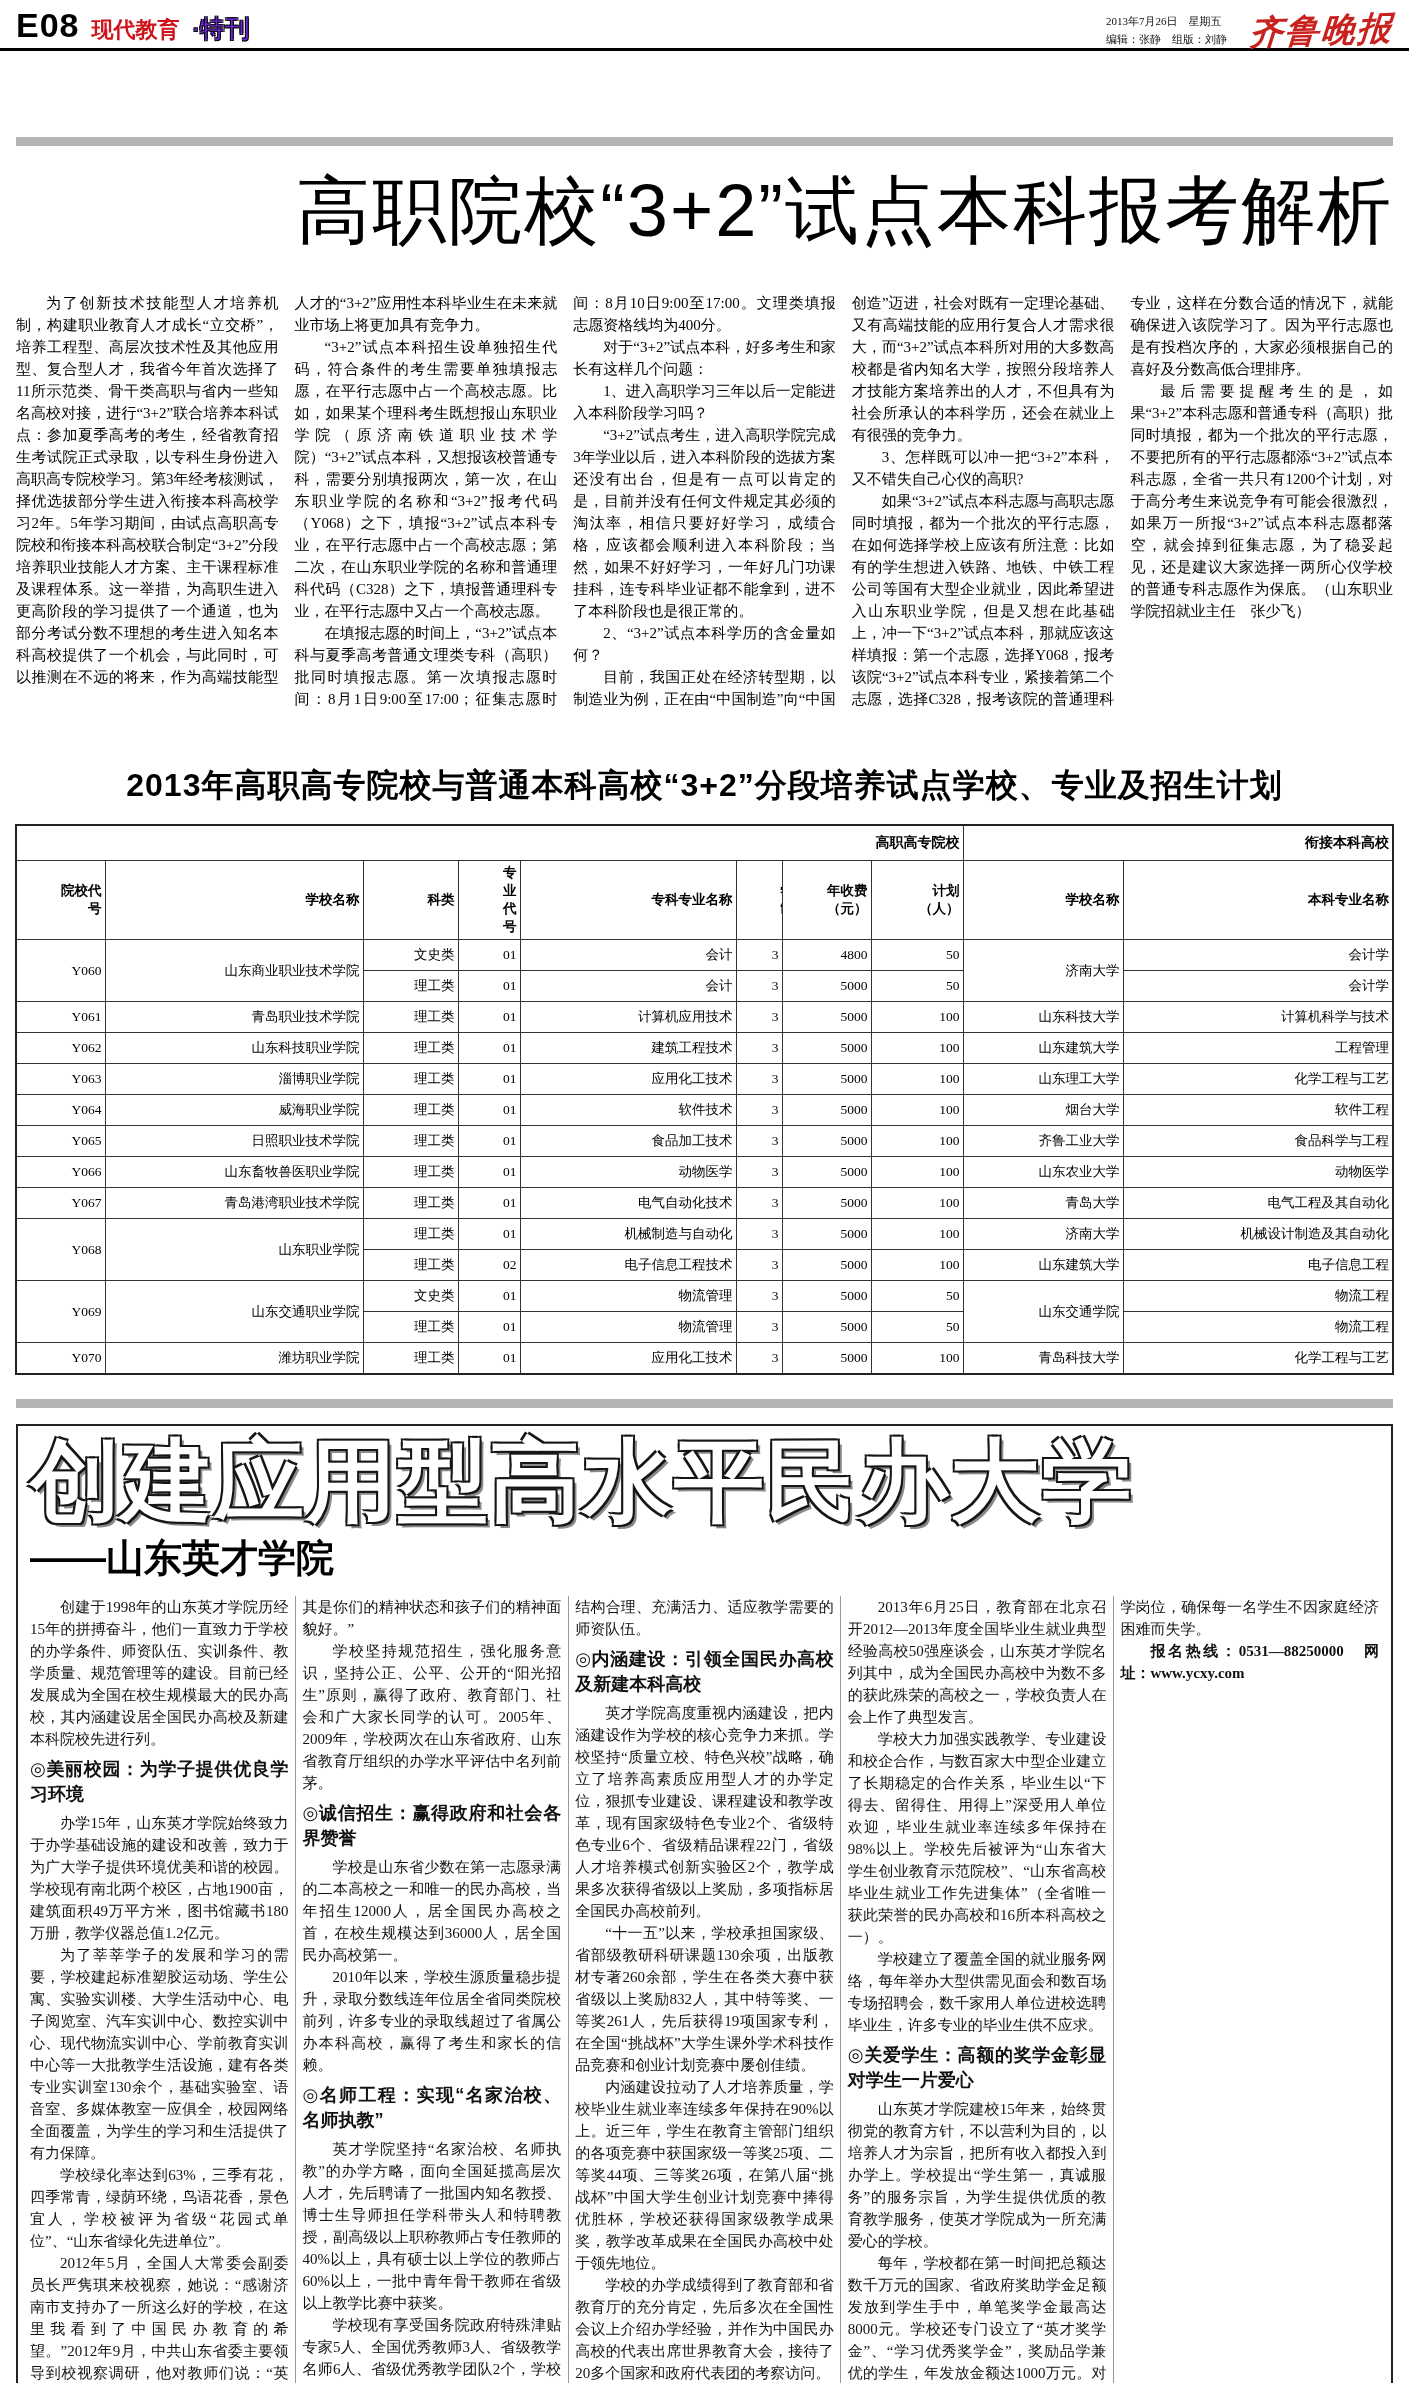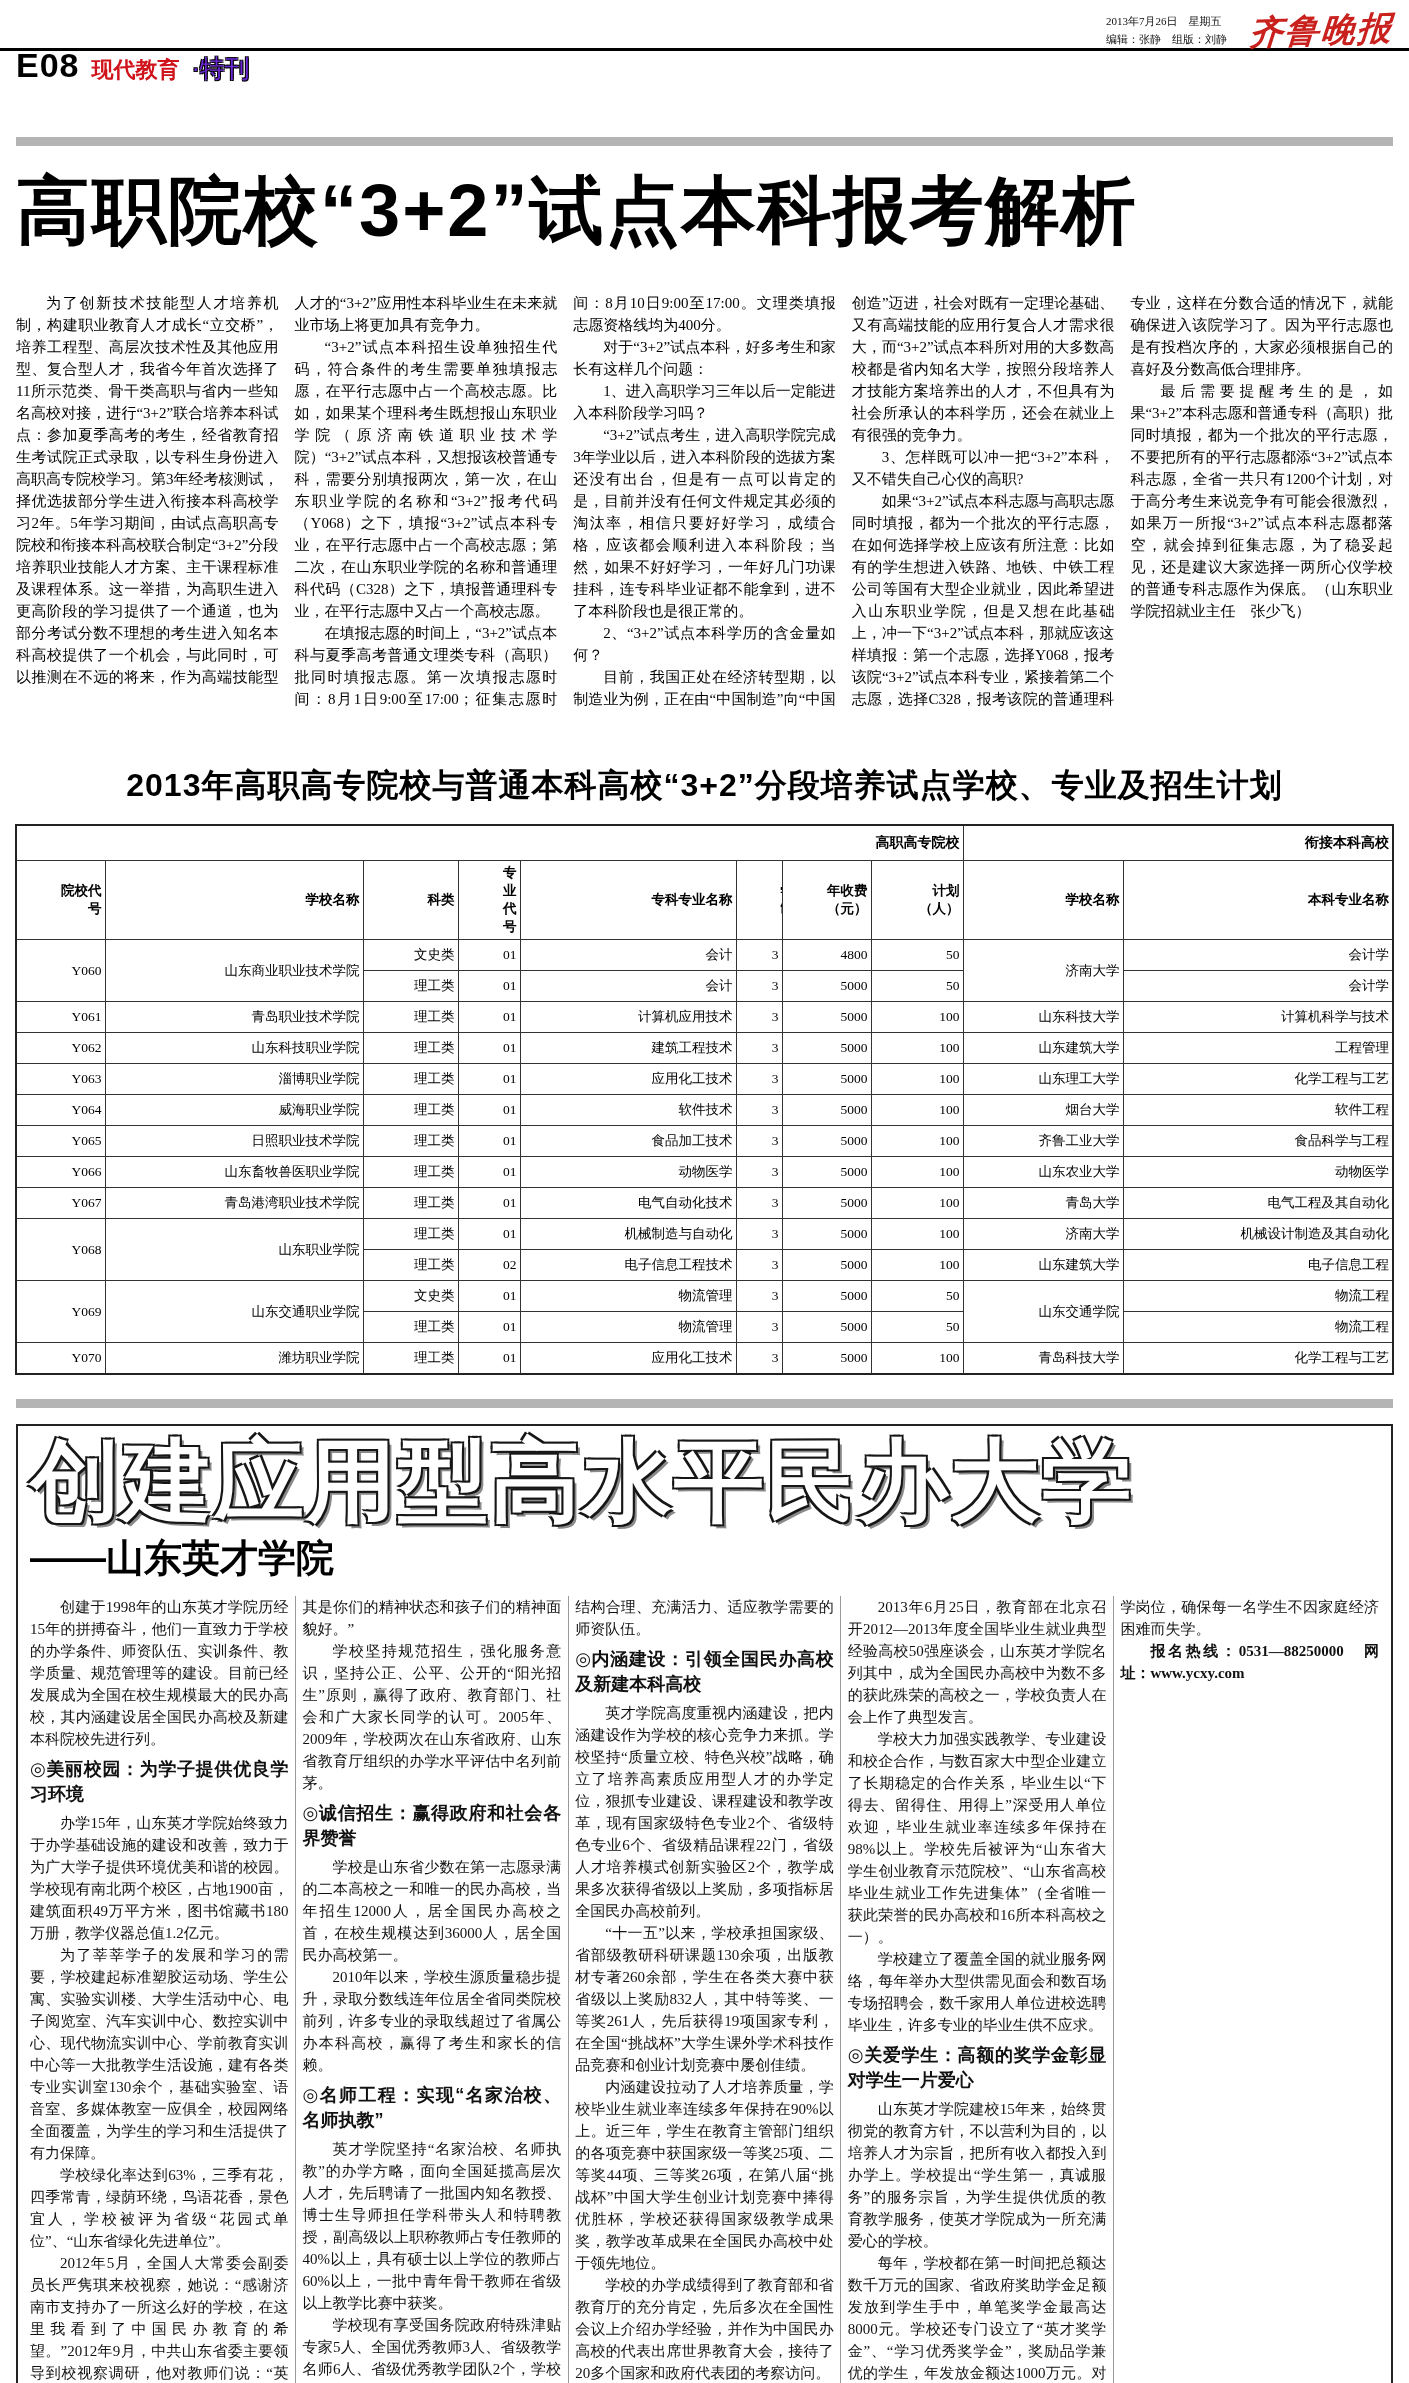--- a/index.html
+++ b/index.html
@@ -1,34 +1,34 @@
 <!DOCTYPE html>
 <html><head>
 <meta charset="utf-8">
 <style>
   html,body{margin:0;padding:0;background:#fff;color:#000;}
   body{width:1409px;font-family:"Liberation Serif","DejaVu Serif",serif;}
   
   .page-header{display:flex;justify-content:space-between;align-items:flex-start;
     padding:6px 16px 2px;border-bottom:3px solid #000;height:40px;}
-  .ph-left{display:flex;align-items:baseline;gap:12px;margin-top:40px;}
+  .ph-left{display:flex;align-items:baseline;gap:12px;}
   .page-code{font-family:"Liberation Sans","DejaVu Sans",sans-serif;font-size:34px;font-weight:900;letter-spacing:1px;}
   .section-name{font-family:"Liberation Sans","DejaVu Sans",sans-serif;font-size:22px;font-weight:900;color:#d0121b;}
   .section-suffix{font-family:"Liberation Sans","DejaVu Sans",sans-serif;font-size:25px;font-weight:400;color:#6d28d9;
     text-shadow:-1px -1px 0 #000,1px -1px 0 #000,-1px 1px 0 #000,1px 1px 0 #000;}
   .ph-right{display:flex;align-items:center;gap:22px;padding-top:2px;}
   .date-block{font-size:11px;line-height:1.6;color:#111;}
   .masthead{font-size:34px;font-weight:900;font-style:italic;color:#c9221e;letter-spacing:2px;
     transform:skewX(-6deg) rotate(-2deg);font-family:"Liberation Serif",serif;}
   
   .bar-gray{height:9px;background:#b4b4b4;margin:86px 16px 0;}
   .bar-gray-2{height:9px;background:#b4b4b4;margin:24px 16px 0;}
   
   .main-headline{margin:16px 16px 0;font-family:"Liberation Sans","DejaVu Sans",sans-serif;
-    font-size:74px;font-weight:700;letter-spacing:2px;white-space:nowrap;text-align:left;}
+    font-size:74px;font-weight:400;letter-spacing:2px;white-space:nowrap;text-align:right;}
   
   .article1{margin:30px 16px 0;height:422px;column-count:5;column-gap:16px;column-fill:auto;
     font-size:15px;line-height:22px;text-align:justify;overflow:hidden;}
   .article1 p{margin:0;text-indent:2em;}
   
   .table-title{margin:50px 16px 0;text-align:center;font-family:"Liberation Sans","DejaVu Sans",sans-serif;
     font-size:32px;font-weight:900;letter-spacing:1px;}
   table.grade-table{margin:16px auto 0;width:1377px;border-collapse:collapse;font-size:13.5px;text-align:right;
     border:2px solid #222;table-layout:fixed;}
   .grade-table th,.grade-table td{border:1px solid #333;padding:3px 3px;overflow:hidden;}

